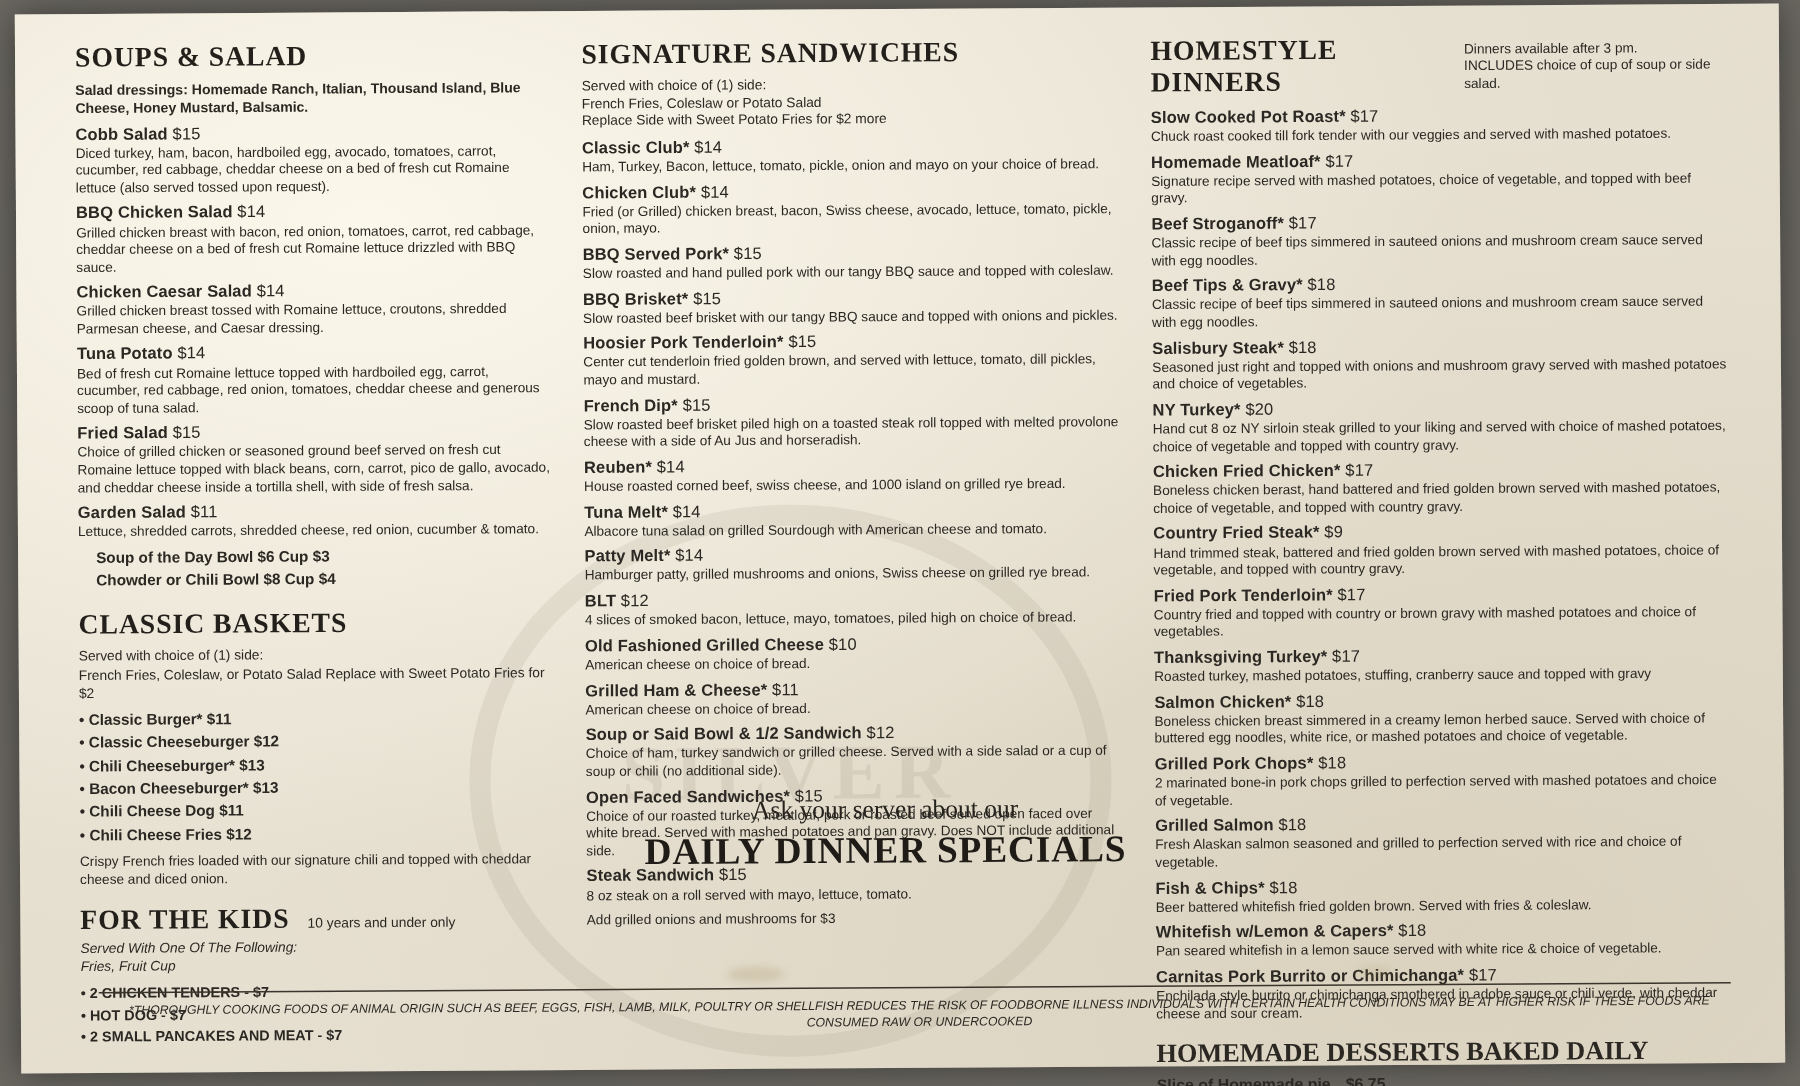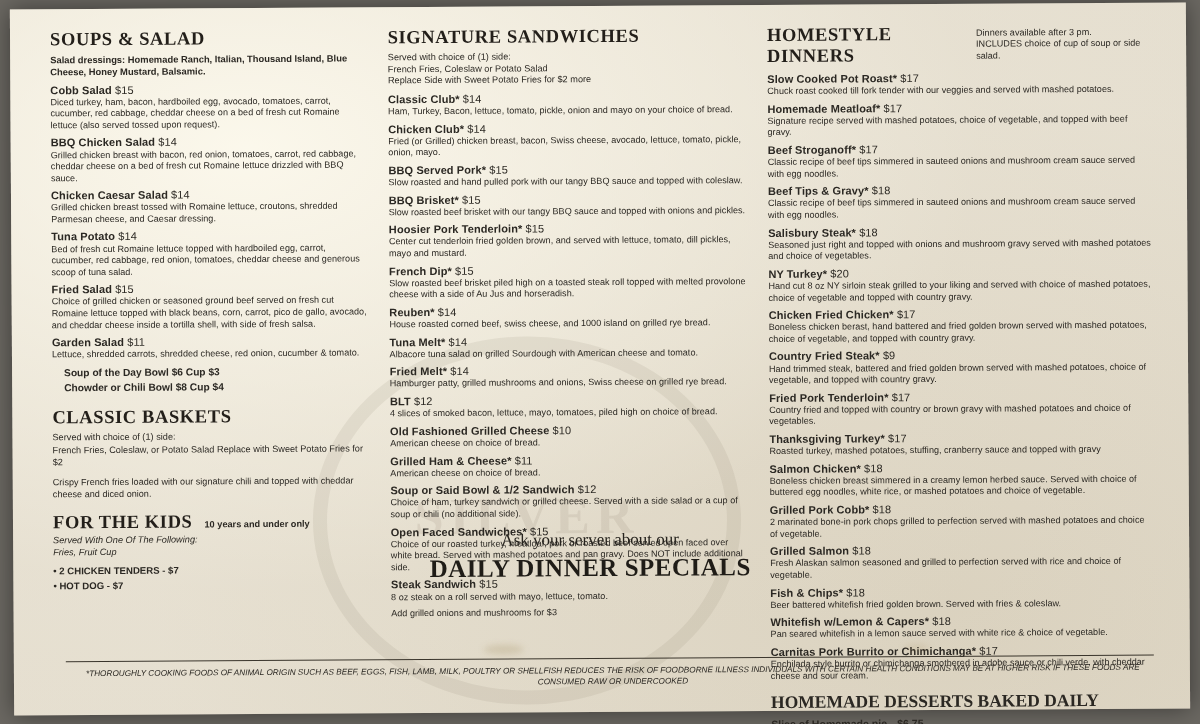--- a/index.html
+++ b/index.html
@@ -179,21 +179,21 @@
     line-height: 1.3;
     text-align: center;
   }
   .kids-head {
     display: flex;
     align-items: baseline;
     gap: 12px;
   }
   .kids-head .age {
     font-size: 9.2px;
-    font-weight: bold;
+    font-weight: normal;
   }
   .smudge {
     position: absolute;
     border-radius: 50%;
     pointer-events: none;
   }
 </style>
 </head>
 <body>
 
@@ -237,34 +237,43 @@
         </div>
 
         <div class="soupline">Soup of the Day   Bowl $6   Cup $3</div>
         <div class="soupline">Chowder or Chili   Bowl $8   Cup $4</div>
 
         <h2 class="section-title big" style="margin-top:12px">CLASSIC BASKETS</h2>
         <p class="subnote" style="margin-bottom:1px">Served with choice of (1) side:</p>
         <p class="subnote">French Fries, Coleslaw, or Potato Salad    Replace with Sweet Potato Fries for $2</p>
 
         <div class="two-col-list">
+          <div>
+            <div class="bullet-line">• Classic Burger*  $11</div>
+            <div class="bullet-line">• Classic Cheeseburger  $12</div>
+            <div class="bullet-line">• Chili Cheeseburger*  $13</div>
+            <div class="bullet-line">• Bacon Cheeseburger*  $13</div>
+            <div class="bullet-line">• Chili Cheese Dog  $11</div>
+            <div class="bullet-line">• Chili Cheese Fries  $12</div>
+          </div>
         </div>
         <div class="tiny-desc" style="margin-top:4px">Crispy French fries loaded with our signature chili and topped with cheddar cheese and diced onion.</div>
 
         <div class="kids-head" style="margin-top:12px">
           <h2 class="section-title big" style="margin:0">FOR THE KIDS</h2>
           <span class="age">10 years and under only</span>
         </div>
         <p class="subnote" style="font-style:italic;margin:2px 0 0 0">Served With One Of The Following:</p>
         <p class="subnote" style="font-style:italic;margin:0 0 6px 0">Fries, Fruit Cup</p>
 
         <div class="two-col-list">
           <div>
             <div class="bullet-line" style="font-size:9.6px">• 2 CHICKEN TENDERS - $7</div>
             <div class="bullet-line" style="font-size:9.6px">• HOT DOG - $7</div>
+            <div class="bullet-line" style="font-size:9.6px">• 2 SMALL PANCAKES AND MEAT - $7</div>
           </div>
         </div>
       </div>
 
       <div class="col-2">
         <h2 class="section-title big">SIGNATURE SANDWICHES</h2>
         <p class="subnote" style="margin:0">Served with choice of (1) side:</p>
         <p class="subnote" style="margin:0">French Fries, Coleslaw or Potato Salad</p>
         <p class="subnote" style="margin:0 0 6px 0">Replace Side with Sweet Potato Fries for $2 more</p>
 
@@ -294,21 +303,21 @@
         </div>
         <div class="item">
           <div class="item-name"><span>Reuben*</span> <span class="item-price">$14</span></div>
           <div class="item-desc">House roasted corned beef, swiss cheese, and 1000 island on grilled rye bread.</div>
         </div>
         <div class="item">
           <div class="item-name"><span>Tuna Melt*</span> <span class="item-price">$14</span></div>
           <div class="item-desc">Albacore tuna salad on grilled Sourdough with American cheese and tomato.</div>
         </div>
         <div class="item">
-          <div class="item-name"><span>Fried Melt*</span> <span class="item-price">$14</span></div>
+          <div class="item-name"><span>Patty Melt*</span> <span class="item-price">$14</span></div>
           <div class="item-desc">Hamburger patty, grilled mushrooms and onions, Swiss cheese on grilled rye bread.</div>
         </div>
         <div class="item">
           <div class="item-name"><span>BLT</span> <span class="item-price">$12</span></div>
           <div class="item-desc">4 slices of smoked bacon, lettuce, mayo, tomatoes, piled high on choice of bread.</div>
         </div>
         <div class="item">
           <div class="item-name"><span>Old Fashioned Grilled Cheese</span> <span class="item-price">$10</span></div>
           <div class="item-desc">American cheese on choice of bread.</div>
         </div>
@@ -379,21 +388,21 @@
           </div>
           <div class="item">
             <div class="item-name"><span>Thanksgiving Turkey*</span> <span class="item-price">$17</span></div>
             <div class="item-desc">Roasted turkey, mashed potatoes, stuffing, cranberry sauce and topped with gravy</div>
           </div>
           <div class="item">
             <div class="item-name"><span>Salmon Chicken*</span> <span class="item-price">$18</span></div>
             <div class="item-desc">Boneless chicken breast simmered in a creamy lemon herbed sauce.  Served with choice of buttered egg noodles, white rice, or mashed potatoes and choice of vegetable.</div>
           </div>
           <div class="item">
-            <div class="item-name"><span>Grilled Pork Cobb*</span> <span class="item-price">$18</span></div>
+            <div class="item-name"><span>Grilled Pork Chops*</span> <span class="item-price">$18</span></div>
             <div class="item-desc">2 marinated bone-in pork chops grilled to perfection served with mashed potatoes and choice of vegetable.</div>
           </div>
           <div class="item">
             <div class="item-name"><span>Grilled Salmon</span> <span class="item-price">$18</span></div>
             <div class="item-desc">Fresh Alaskan salmon seasoned and grilled to perfection served with rice and choice of vegetable.</div>
           </div>
           <div class="item">
             <div class="item-name"><span>Fish &amp; Chips*</span> <span class="item-price">$18</span></div>
             <div class="item-desc">Beer battered whitefish fried golden brown.  Served with fries &amp; coleslaw.</div>
           </div>

